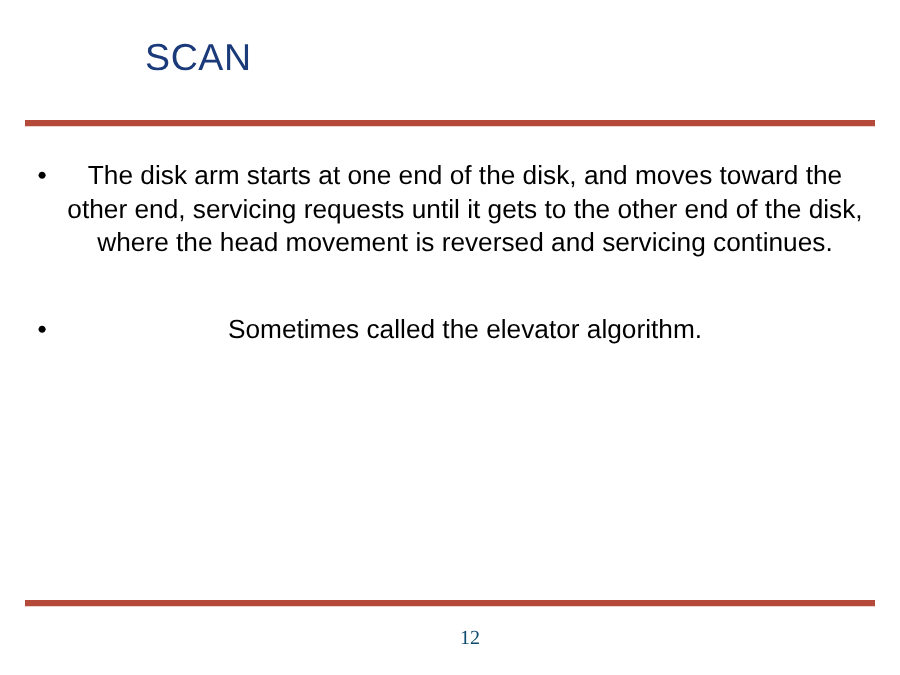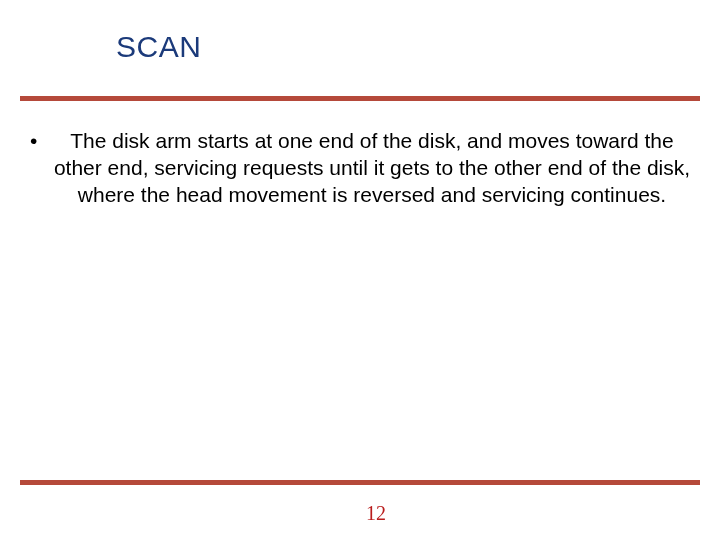--- a/index.html
+++ b/index.html
@@ -60,33 +60,34 @@
     top: 0;
     font-size: 21px;
   }
   .page-num {
     position: absolute;
     left: 0;
     right: 0;
     top: 502px;
     text-align: center;
     font-family: "Times New Roman", Times, serif;
-    font-size: 20px;
-    color: #b91c1c;
+    font-size: 16px;
+    color: #0c4a6e;
     padding-left: 32px;
   }
 </style>
 </head>
 <body>
 
 <div class="slide">
   <h1 class="title">SCAN</h1>
   <div class="rule-top"></div>
 
   <div class="content">
     <ul>
       <li>The disk arm starts at one end of the disk, and moves toward the other end, servicing requests until it gets to the other end of the disk, where the head movement is reversed and servicing continues.</li>
+      <li>Sometimes called the elevator algorithm.</li>
     </ul>
   </div>
 
   <div class="rule-bottom"></div>
   <div class="page-num">12</div>
 </div>
 
 </body></html>

